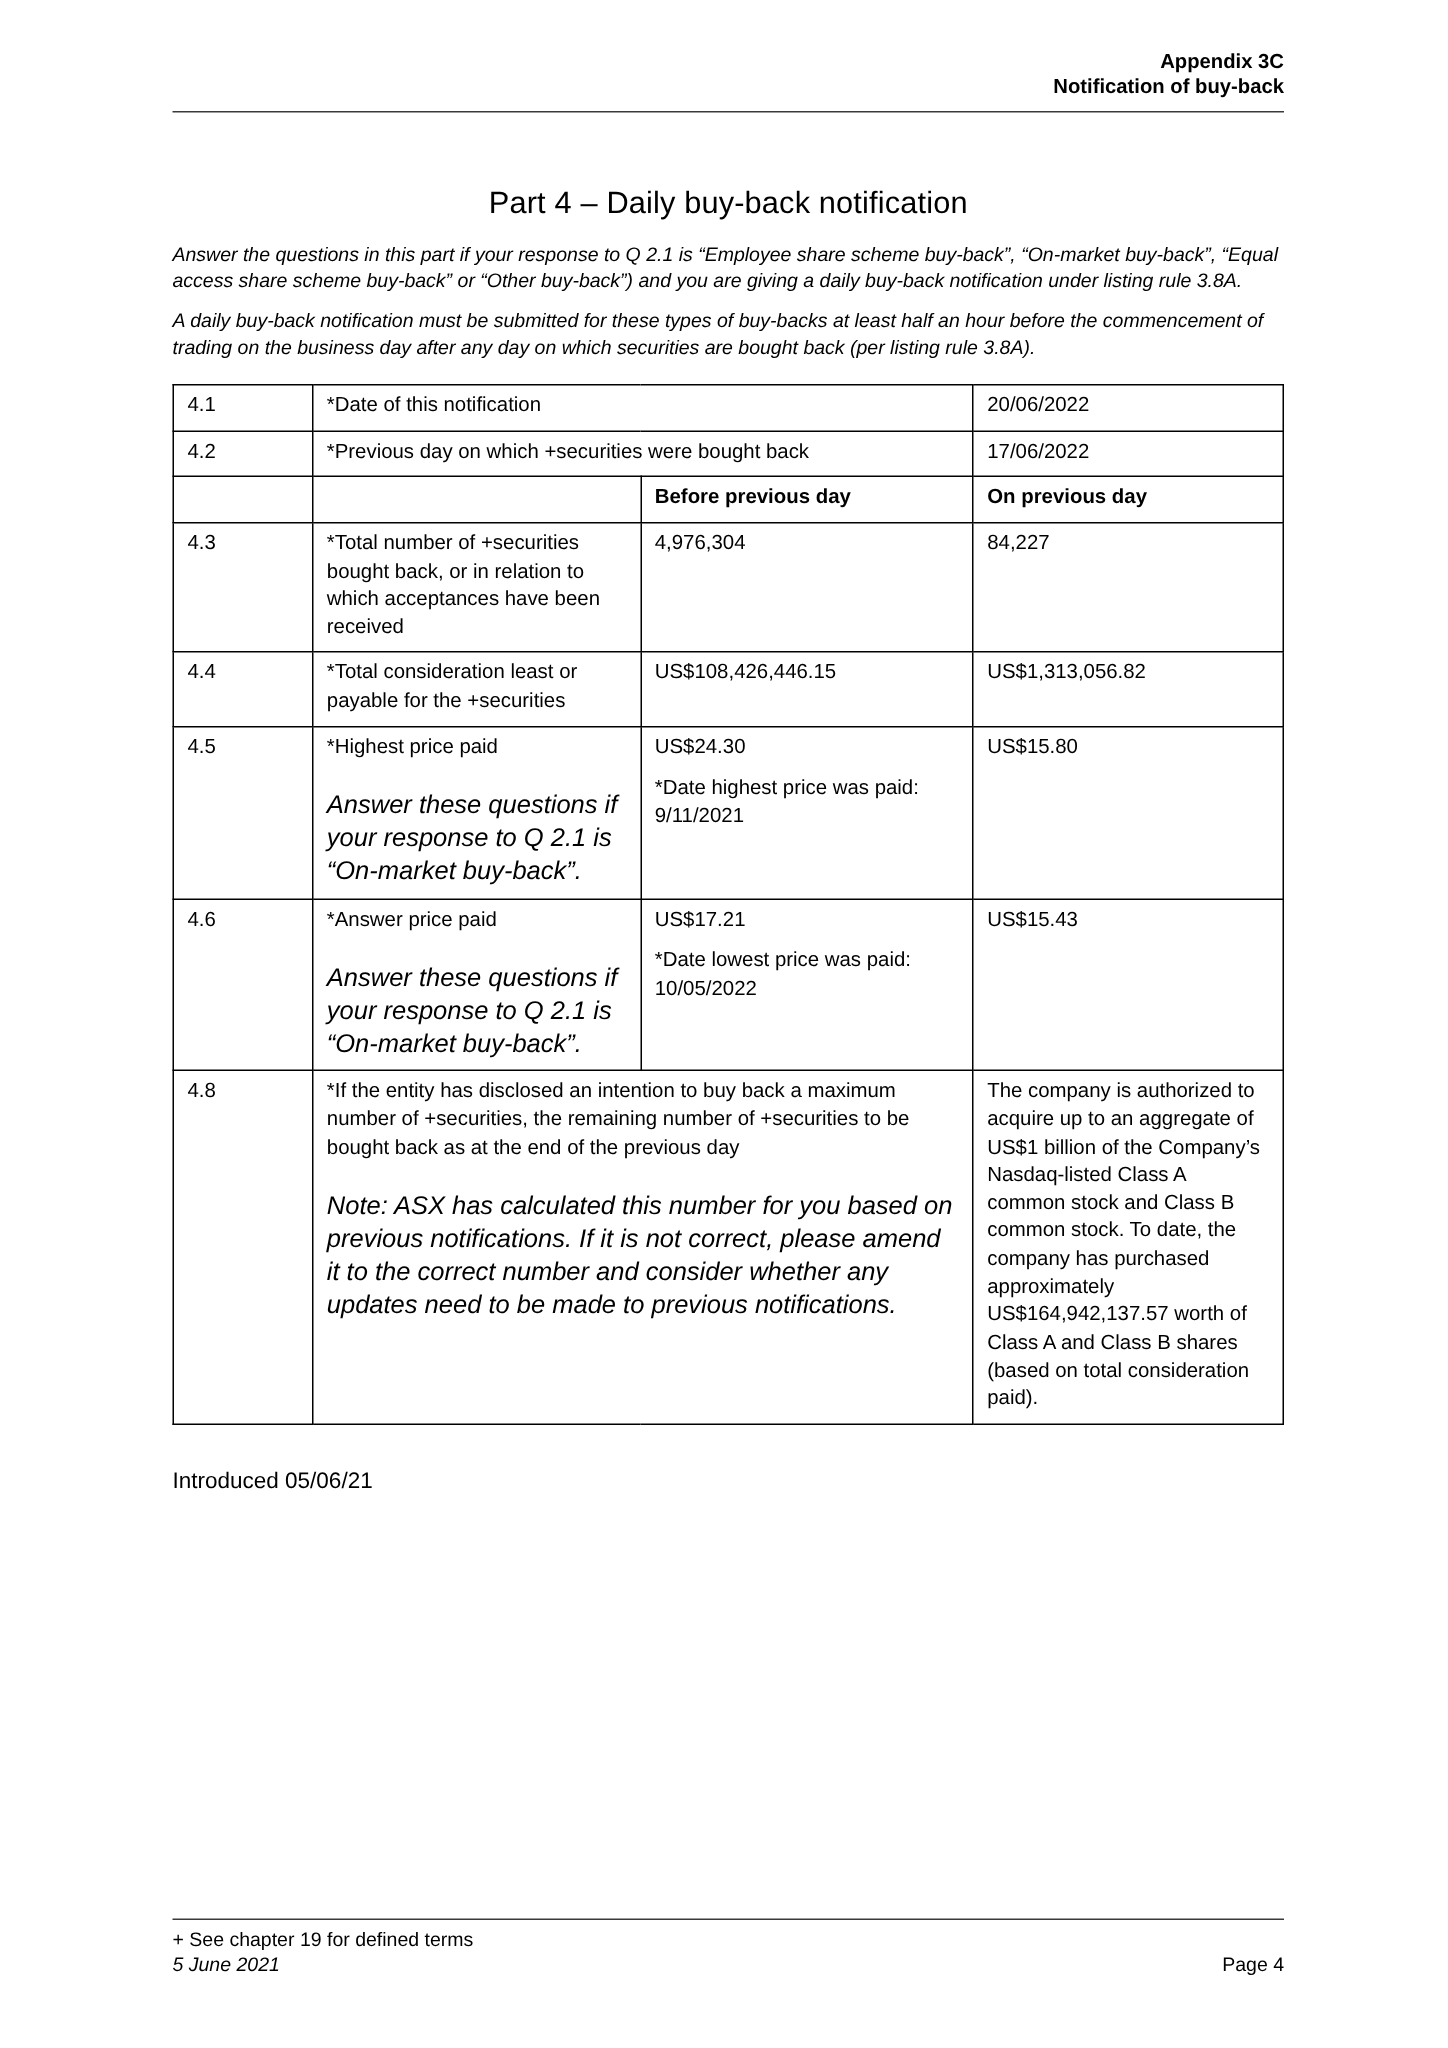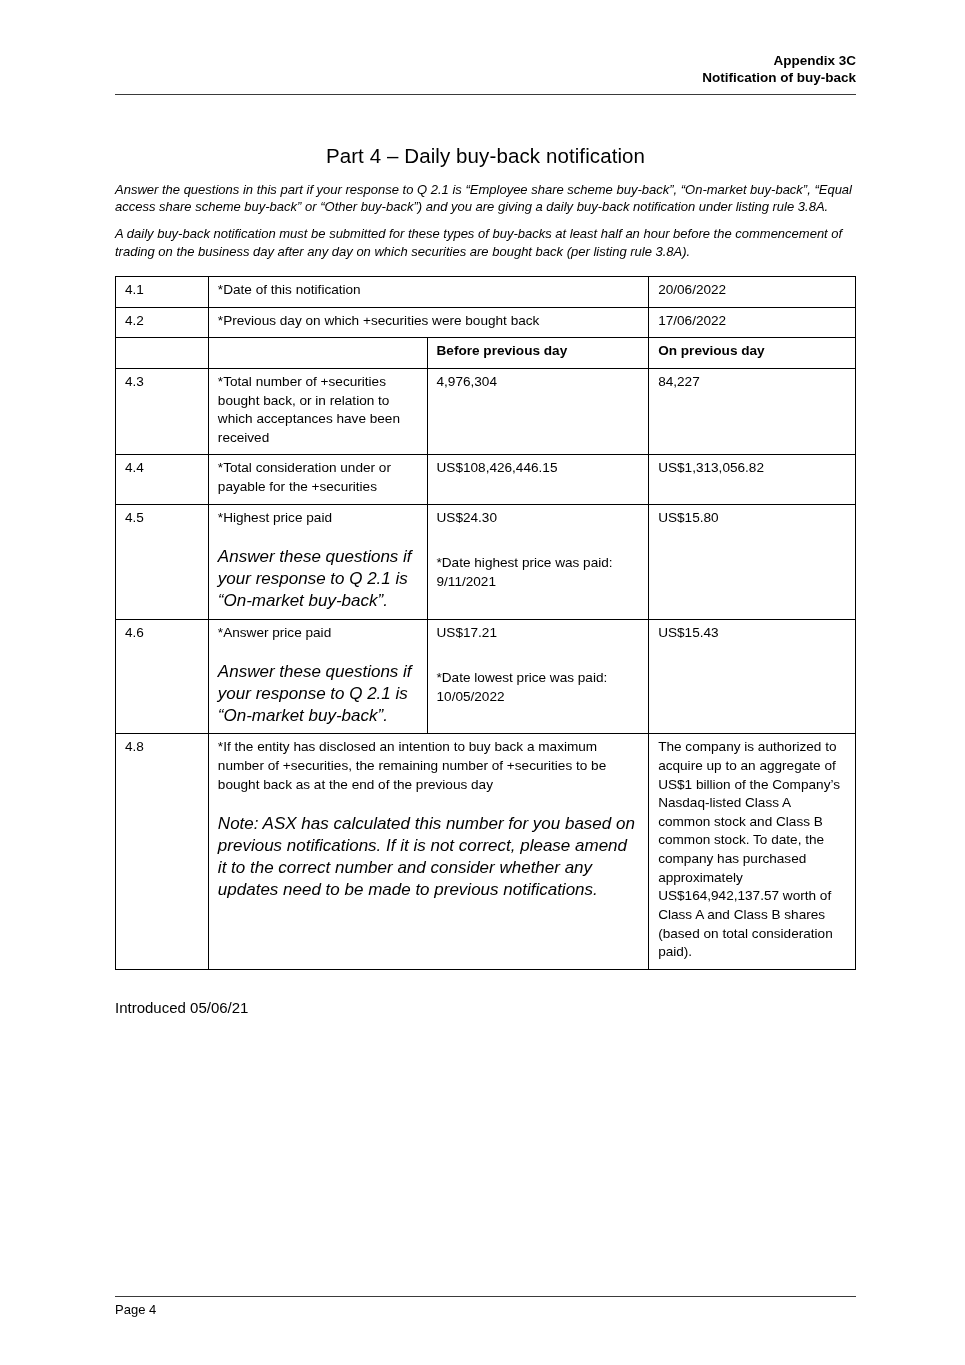--- a/index.html
+++ b/index.html
@@ -5,21 +5,21 @@
   * { box-sizing: border-box; }
   html, body { margin: 0; padding: 0; background: #ffffff; }
   body {
     font-family: "Liberation Sans", "DejaVu Sans", sans-serif;
     color: #000;
     width: 965px;
   }
   .page {
     width: 965px;
     height: 1365px;
-    padding: 52px 109px 46px 115px;
+    padding: 32px 109px 46px 115px;
     display: flex;
     flex-direction: column;
     background: #fff;
   }
   
   .doc-header { text-align: right; }
   .doc-header .hdr-line {
     font-weight: bold;
     font-size: 13.5px;
     line-height: 1.28;
@@ -58,21 +58,21 @@
     font-size: 13.6px;
     line-height: 1.37;
   }
   td.col-head { font-weight: bold; }
   .q-note {
     font-style: italic;
     font-size: 17px;
     line-height: 1.28;
     margin-top: 19px;
   }
-  .cell-sub { margin-top: 27px; }
+  .cell-sub { margin-top: 9px; }
   .hdr-empty-row td { height: 29px; }
   
   .introduced {
     font-size: 15px;
     margin: 29px 0 0 0;
   }
   
   .footer { margin-top: auto; }
   .ftr-rule {
     border: none;
@@ -130,21 +130,21 @@
         <td class="col-head">On previous day</td>
       </tr>
       <tr>
         <td>4.3</td>
         <td>*Total number of +securities bought back, or in relation to which acceptances have been received</td>
         <td>4,976,304</td>
         <td>84,227</td>
       </tr>
       <tr>
         <td>4.4</td>
-        <td>*Total consideration under or payable for the +securities</td>
+        <td>*Total consideration least or payable for the +securities</td>
         <td>US$108,426,446.15</td>
         <td>US$1,313,056.82</td>
       </tr>
       <tr>
         <td>4.5</td>
         <td>
           <div>*Highest price paid</div>
           <div class="q-note">Answer these questions if your response to Q 2.1 is “On-market buy-back”.</div>
         </td>
         <td>
@@ -174,17 +174,21 @@
         <td>The company is authorized to acquire up to an aggregate of US$1 billion of the Company’s Nasdaq-listed Class A common stock and Class B common stock. To date, the company has purchased approximately US$164,942,137.57  worth of Class A and Class B shares (based on total consideration paid).</td>
       </tr>
     </tbody>
   </table>
 
   <p class="introduced">Introduced 05/06/21</p>
 
   <div class="footer">
     <hr class="ftr-rule">
     <div class="footer-row">
+      <div>
+        <div>+ See chapter 19 for defined terms</div>
+        <div class="ftr-date">5 June 2021</div>
+      </div>
       <div class="ftr-page">Page 4</div>
     </div>
   </div>
 
 </div>
 
 </body></html>

